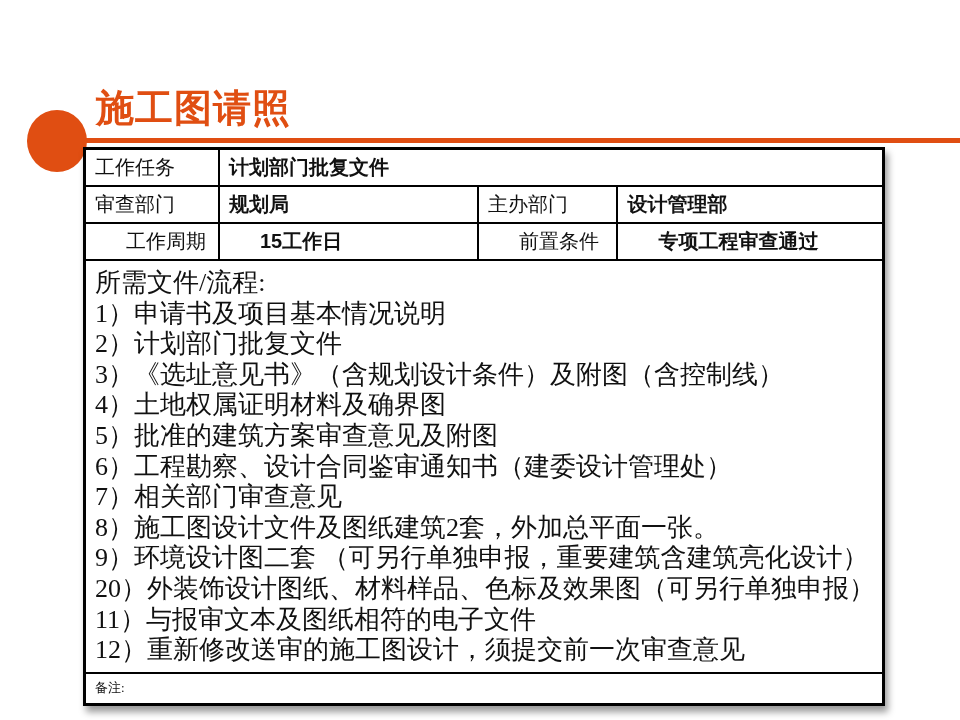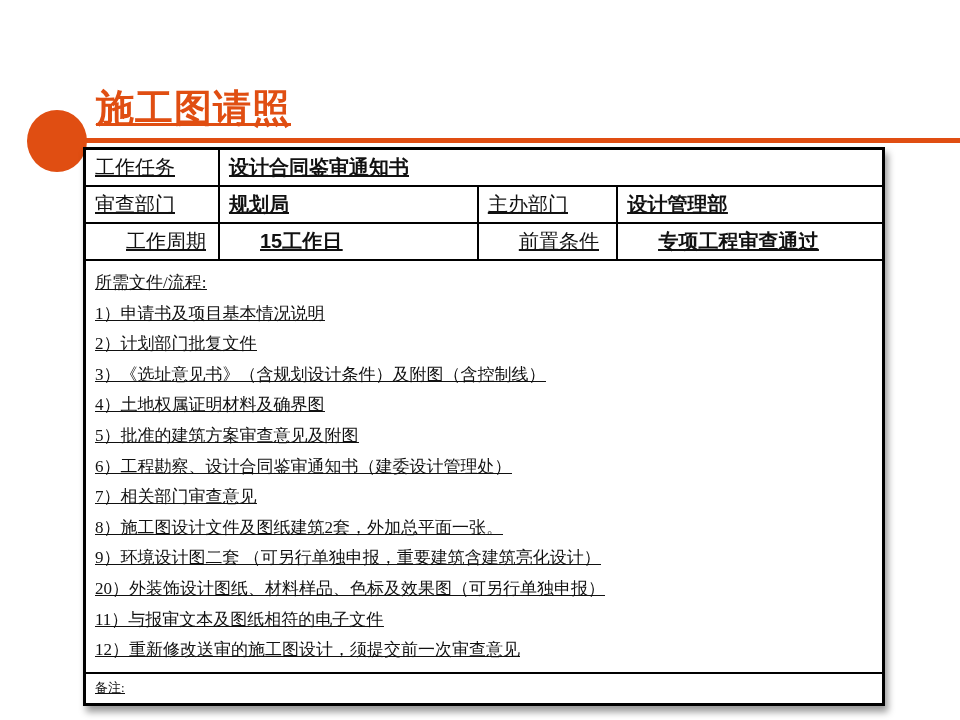--- a/index.html
+++ b/index.html
@@ -1,16 +1,16 @@
 <!DOCTYPE html>
 <html style="--accent: #E04E12;"><head>
 <meta charset="utf-8">
 <style>
   :root { --accent: #E04E12; --ink: #111111; }
-  * { margin: 0; padding: 0; box-sizing: border-box; text-decoration: underline; }
+  * { margin: 0; padding: 0; box-sizing: border-box; }
   html, body { width: 960px; height: 720px; background: #ffffff; overflow: hidden; }
   body { position: relative; font-family: "Liberation Serif", serif; color: var(--ink); }
 
   .title-rule {
     position: absolute; left: 44px; top: 138px;
     width: 916px; height: 5px; background: var(--accent);
   }
   .accent-circle {
     position: absolute; left: 27px; top: 110px;
     width: 60px; height: 62px; border-radius: 50%;
@@ -41,21 +41,21 @@
     font-family: "Liberation Sans", sans-serif;
     font-weight: 700; padding: 4px 6px 4px 9px; white-space: nowrap;
   }
   tr.r1 td { height: 36px; }
   tr.r2 td { height: 26px; }
   tr.r3 td { height: 36px; padding-left: 40px; }
 
   td.docs-cell {
     vertical-align: top;
     padding: 7px 24px 6px 9px;
-    font-size: 17px; line-height: 30.6px;
+    font-size: 26px; line-height: 30.6px;
     height: 408px;
   }
   .doc-line { white-space: nowrap; }
 
   td.note-cell { height: 32px; padding: 2px 6px 2px 9px; font-size: 13px; }
 </style>
 </head>
 <body>
 
 <div class="title-rule"></div>
@@ -65,21 +65,21 @@
 <table class="process-table">
   <colgroup>
     <col style="width:134px">
       <col style="width:258px">
       <col style="width:139px">
       <col style="width:265px">
   </colgroup>
   <tbody>
     <tr class="r1">
       <td class="lbl">工作任务</td>
-      <td class="val" colspan="3">设计合同鉴审通知书</td>
+      <td class="val" colspan="3">计划部门批复文件</td>
     </tr>
     <tr class="r2">
       <td class="lbl">审查部门</td>
       <td class="val">规划局</td>
       <td class="lbl">主办部门</td>
       <td class="val">设计管理部</td>
     </tr>
     <tr class="r3">
       <td class="lbl">工作周期</td>
       <td class="val">15工作日</td>

